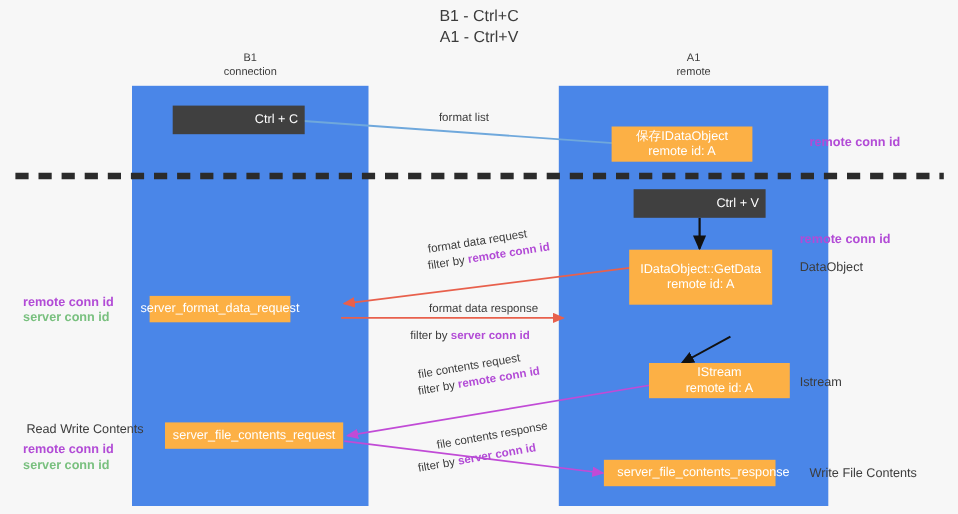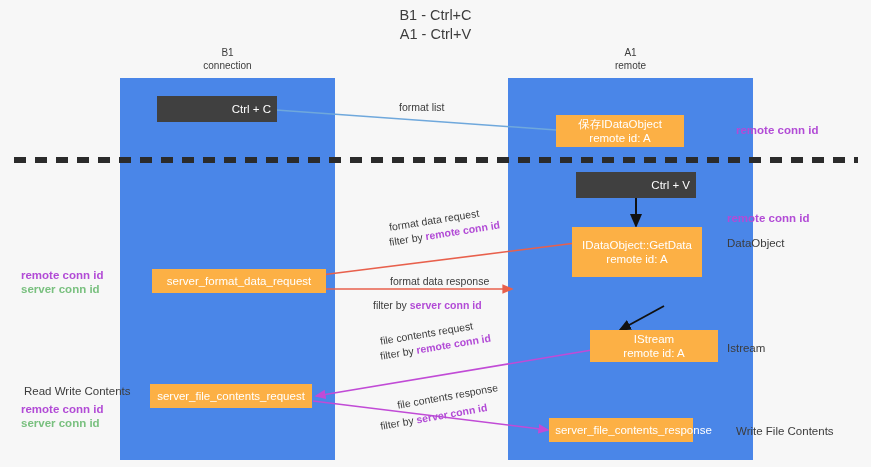--- a/index.html
+++ b/index.html
@@ -102,35 +102,35 @@
 
   <div class="node green" style="left:576px;top:172px;width:120px;height:26px;">
     <span>Ctrl + V</span>
   </div>
 
   <div class="node orange" style="left:572px;top:227px;width:130px;height:50px;">
     <span>IDataObject::GetData</span>
     <span>remote id: A</span>
   </div>
 
-  <div class="node orange" style="left:152px;top:269px;width:174px;height:24px;text-align:right;">
+  <div class="node orange" style="left:136px;top:269px;width:128px;height:24px;text-align:right;">
     <span>server_format_data_request</span>
   </div>
 
 
   <div class="node orange" style="left:590px;top:330px;width:128px;height:32px;">
     <span>IStream</span>
     <span>remote id: A</span>
   </div>
 
   <div class="node orange" style="left:150px;top:384px;width:162px;height:24px;">
     <span>server_file_contents_request</span>
   </div>
 
-  <div class="node orange" style="left:549px;top:418px;width:144px;height:24px;padding-left:31px;">
+  <div class="node orange" style="left:549px;top:418px;width:156px;height:24px;padding-left:31px;">
     <span>server_file_contents_response</span>
   </div>
 
   <div class="edgelab" style="left:399px;top:100px;">
     <span>format list</span>
   </div>
 
   <div class="edgelab rot-a" style="left:388px;top:220px;">
     <span>format data request</span>
   </div>

